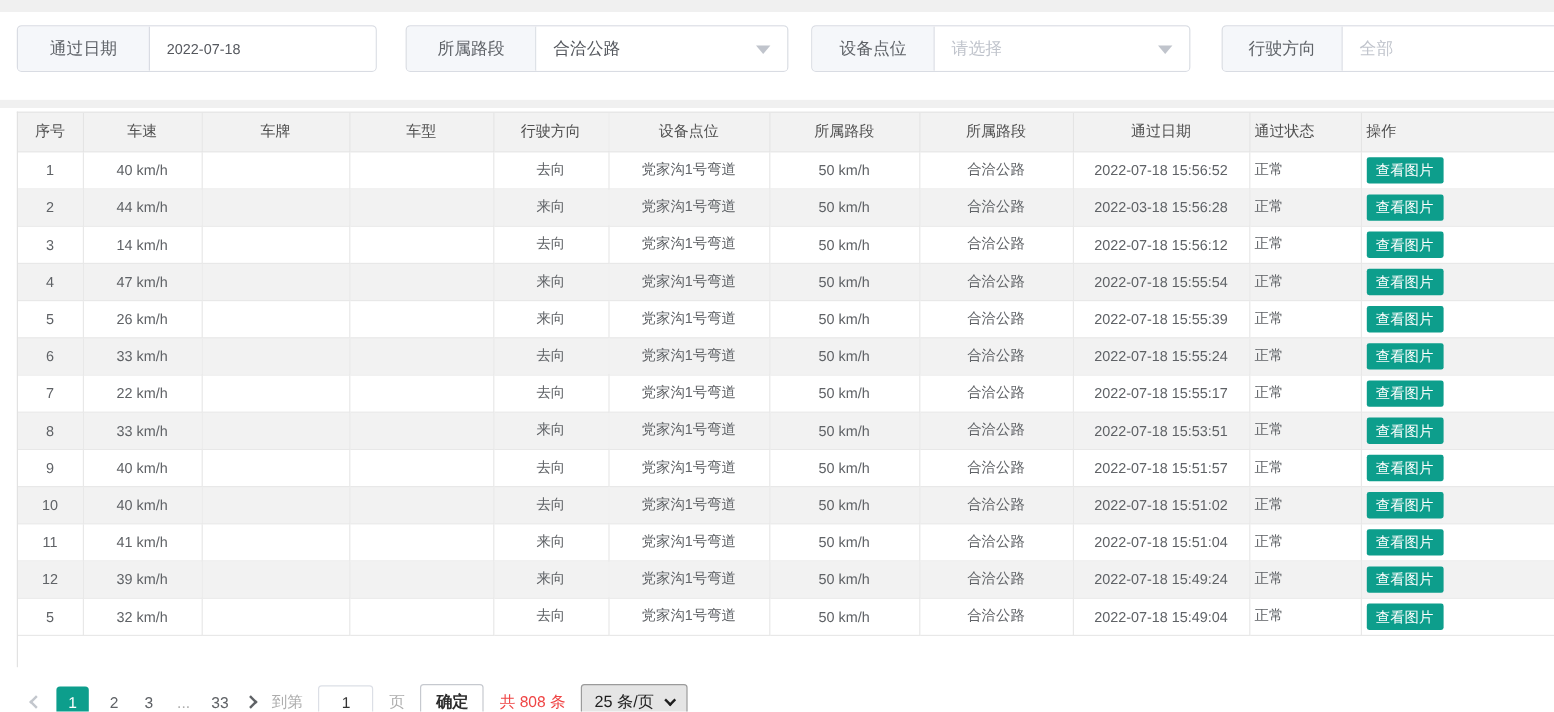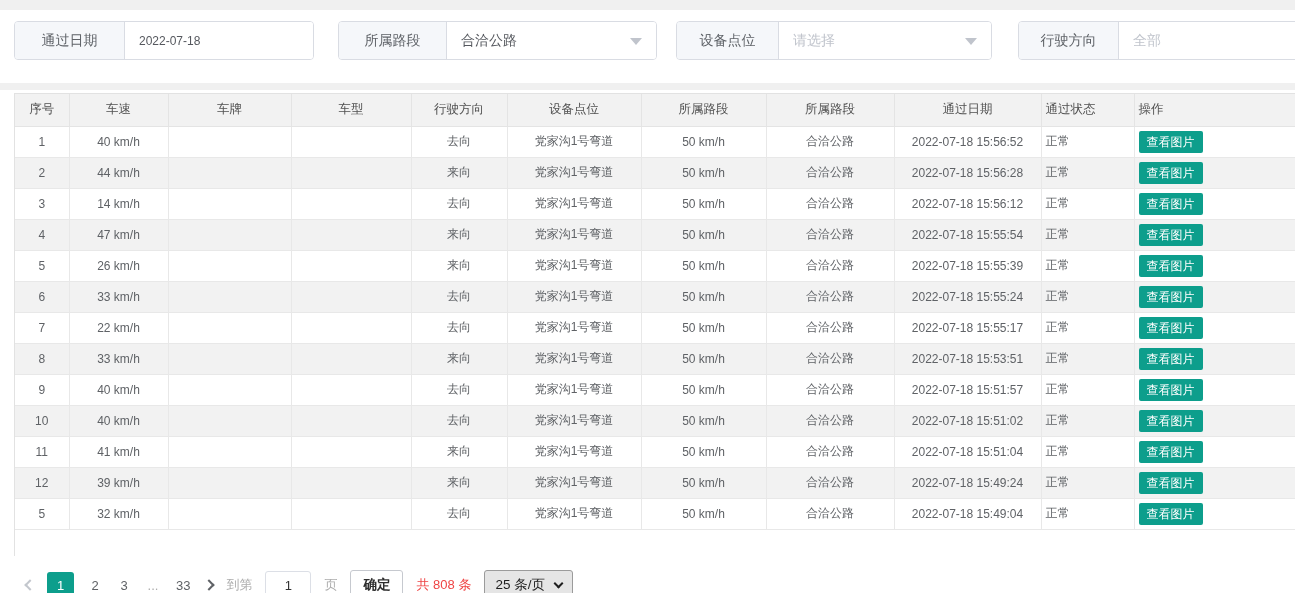--- a/index.html
+++ b/index.html
@@ -186,21 +186,21 @@
         </tr>
         <tr class="even">
           <td>2</td>
           <td>44 km/h</td>
           <td></td>
           <td></td>
           <td>来向</td>
           <td>党家沟1号弯道</td>
           <td>50 km/h</td>
           <td>合洽公路</td>
-          <td>2022-07-18 15:56:28</td>
+          <td>2022-03-18 15:56:28</td>
           <td class="al">正常</td>
           <td class="al"><button class="view-btn">查看图片</button></td>
         </tr>
         <tr>
           <td>3</td>
           <td>14 km/h</td>
           <td></td>
           <td></td>
           <td>去向</td>
           <td>党家沟1号弯道</td>

